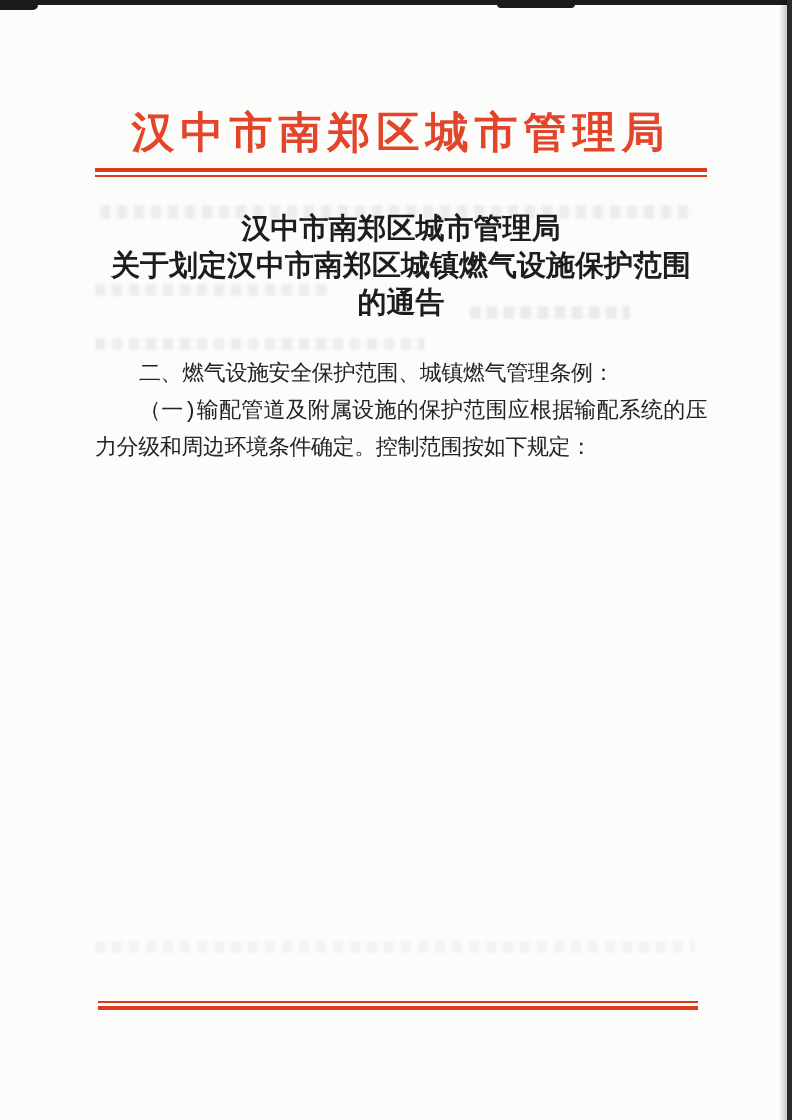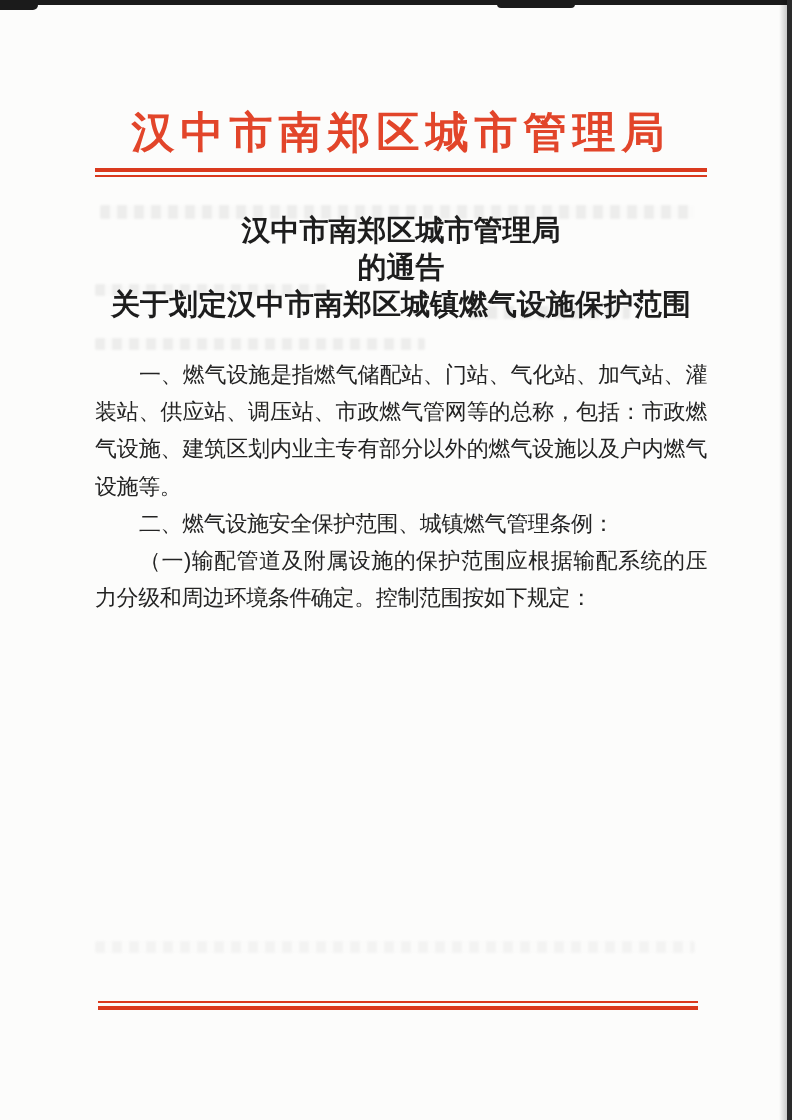--- a/index.html
+++ b/index.html
@@ -8,21 +8,21 @@
     --ink:#232323;
     --paper:#fcfcfb;
     --edge_dark:#1b1b1b;
   }
   html,body{margin:0;padding:0;background:#ffffff;}
   .scan-page{
     position:relative;
     width:792px;height:1120px;
     background:var(--paper);
     overflow:hidden;
-    font-family:Liberation Sans, sans-serif;
+    font-family:Liberation Mono, monospace;
   }
   
   .edge-top{position:absolute;top:0;left:0;width:792px;height:5px;background:var(--edge_dark);}
   .edge-top-left{position:absolute;top:0;left:0;width:38px;height:10px;background:var(--edge_dark);border-radius:0 0 5px 0;}
   .edge-top-bump{position:absolute;top:0;left:497px;width:78px;height:8px;background:var(--edge_dark);border-radius:0 0 4px 4px;}
   .edge-right{position:absolute;top:0;right:0;width:5px;height:1120px;background:#2a2a2a;}
   .edge-right-shadow{position:absolute;top:0;right:5px;width:8px;height:1120px;background:linear-gradient(to left,rgba(0,0,0,.20),rgba(0,0,0,0));}
   
   .ghost{
     position:absolute;height:14px;
@@ -82,26 +82,25 @@
 
   <div class="org-name">汉中市南郑区城市管理局</div>
 
   <div class="header-rule">
     <div class="rule-thick"></div>
     <div class="rule-thin"></div>
   </div>
 
   <div class="doc-title">
     <div>汉中市南郑区城市管理局</div>
+    <div>关于划定汉中市南郑区城镇燃气设施保护范围</div>
     <div>的通告</div>
-    <div>关于划定汉中市南郑区城镇燃气设施保护范围</div>
   </div>
 
   <div class="body-block">
-    <p>一、燃气设施是指燃气储配站、门站、气化站、加气站、灌装站、供应站、调压站、市政燃气管网等的总称，包括：市政燃气设施、建筑区划内业主专有部分以外的燃气设施以及户内燃气设施等。</p>
     <p>二、燃气设施安全保护范围、城镇燃气管理条例：</p>
     <p>（一)输配管道及附属设施的保护范围应根据输配系统的压力分级和周边环境条件确定。控制范围按如下规定：</p>
   </div>
 
   <div class="footer-rule">
     <div class="rule-thin"></div>
     <div class="rule-thick"></div>
   </div>
 
 </div>

